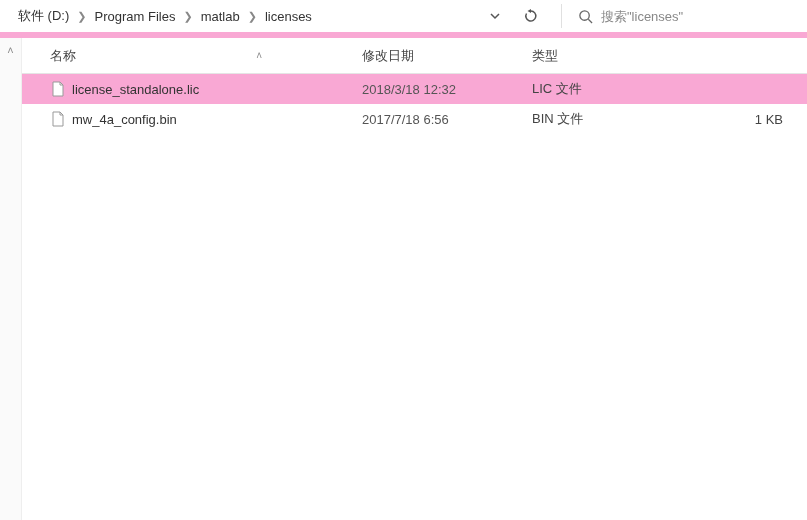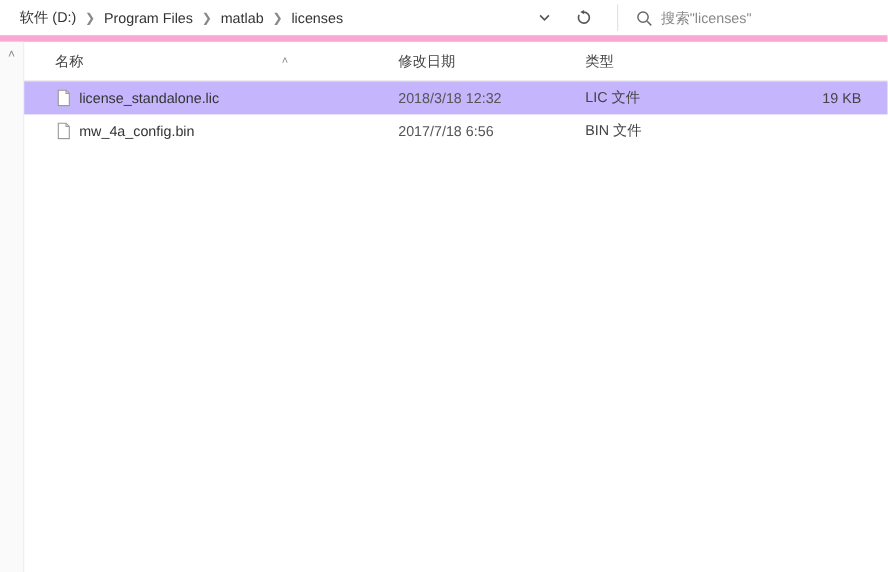--- a/index.html
+++ b/index.html
@@ -124,21 +124,21 @@
       padding-right: 80px;
     }
     .rows { }
     .file-row {
       display: flex;
       align-items: center;
       height: 30px;
       font-size: 13px;
     }
     .file-row.selected {
-      background: #c4b5fd;
+      background: #f9a8d4;
     }
     .row-name {
       width: 330px;
       padding-left: 28px;
       display: flex;
       align-items: center;
       gap: 6px;
     }
     .file-icon {
       width: 16px;
@@ -219,30 +219,30 @@
           <span class="file-icon">
             <svg width="16" height="16" viewBox="0 0 16 16">
                 <path d="M3 1 L10 1 L13 4 L13 15 L3 15 Z" fill="#fff" stroke="#999" stroke-width="1"></path>
                 <path d="M10 1 L10 4 L13 4" fill="none" stroke="#999" stroke-width="1"></path>
               </svg>
           </span>
           <span>license_standalone.lic</span>
         </div>
         <div class="row-date">2018/3/18 12:32</div>
         <div class="row-type">LIC 文件</div>
-        <div class="row-size">19 KB</div>
       </div>
       <div class="file-row">
         <div class="row-name">
           <span class="file-icon">
             <svg width="16" height="16" viewBox="0 0 16 16">
                 <path d="M3 1 L10 1 L13 4 L13 15 L3 15 Z" fill="#fff" stroke="#999" stroke-width="1"></path>
                 <path d="M10 1 L10 4 L13 4" fill="none" stroke="#999" stroke-width="1"></path>
               </svg>
           </span>
           <span>mw_4a_config.bin</span>
         </div>
         <div class="row-date">2017/7/18 6:56</div>
         <div class="row-type">BIN 文件</div>
+        <div class="row-size">1 KB</div>
       </div>
     </div>
   </div>
 </div>
 
 </body></html>

